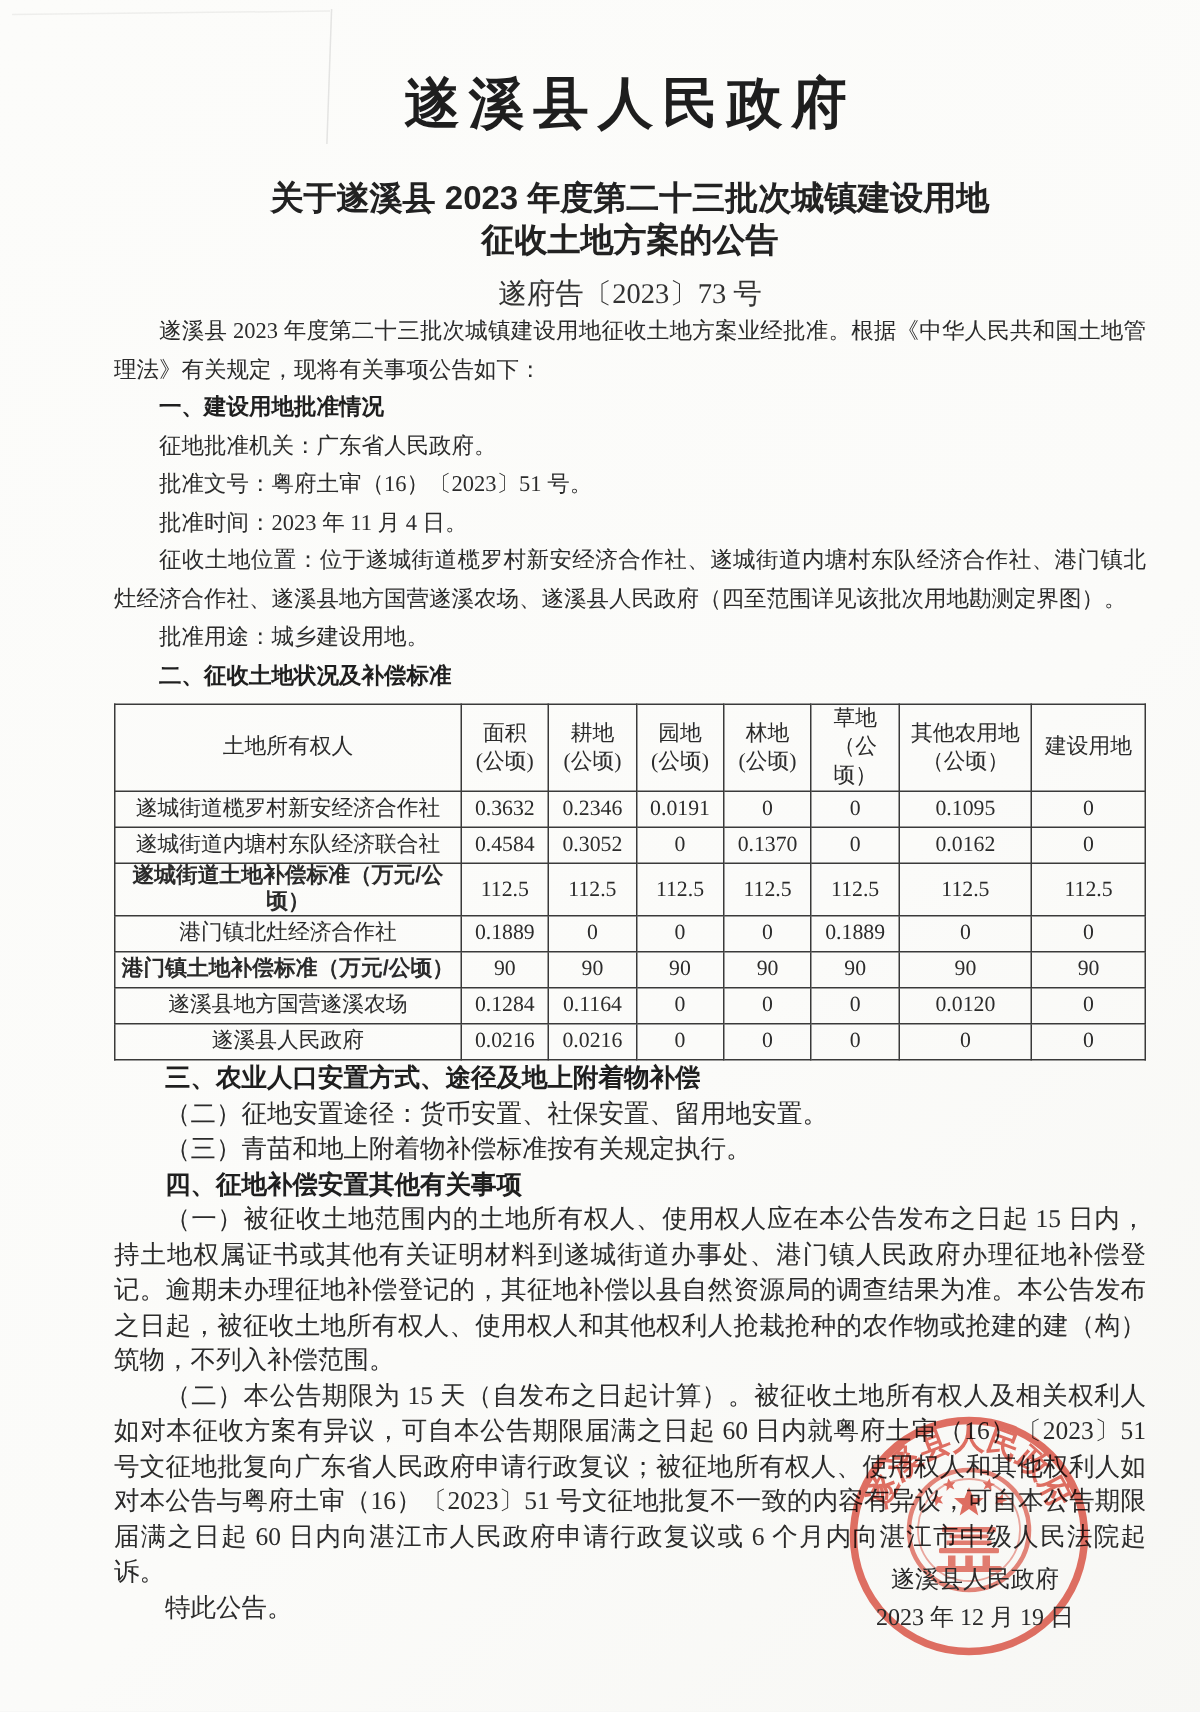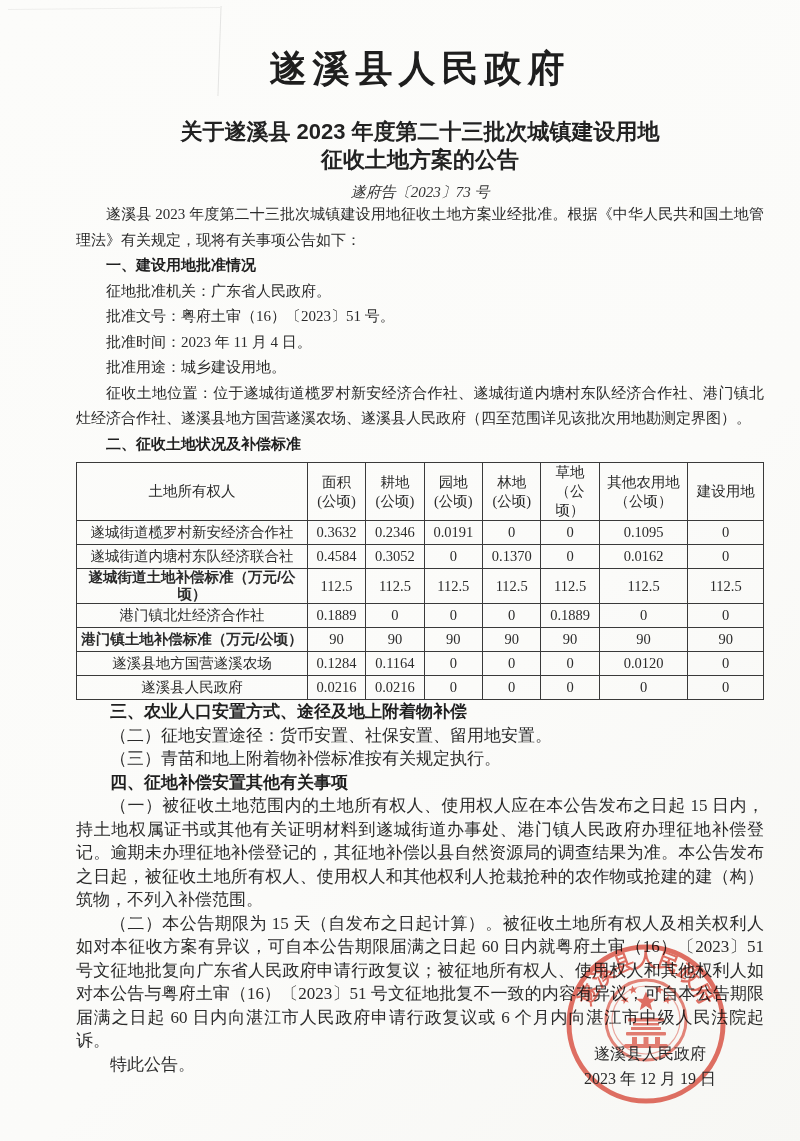--- a/index.html
+++ b/index.html
@@ -31,24 +31,23 @@
     text-align:center;
     font-family:"Liberation Sans","DejaVu Sans",sans-serif;
     font-weight:bold;
     font-size:22px;
     line-height:28px;
     margin-top:24px;
     color:#222;
   }
   .doc-number{
     text-align:center;
-    font-size:15px;
+    font-size:19px;
     margin-top:9px;
     color:#333;
-    font-style:italic;
   }
   .bodytext{
     font-size:15px;
     line-height:25.5px;
     text-align:justify;
   }
   .bodytext p{margin:0;text-indent:2em;}
   .sec-heading{
     font-family:Liberation Serif, serif;
     font-weight:bold;
@@ -131,22 +130,22 @@
 
     <div class="doc-number">遂府告〔2023〕73 号</div>
 
     <div class="bodytext">
       <p>遂溪县 2023 年度第二十三批次城镇建设用地征收土地方案业经批准。根据《中华人民共和国土地管理法》有关规定，现将有关事项公告如下：</p>
 
       <p class="sec-heading">一、建设用地批准情况</p>
       <p>征地批准机关：广东省人民政府。</p>
       <p>批准文号：粤府土审（16）〔2023〕51 号。</p>
       <p>批准时间：2023 年 11 月 4 日。</p>
+      <p>征收土地位置：位于遂城街道榄罗村新安经济合作社、遂城街道内塘村东队经济合作社、港门镇北灶经济合作社、遂溪县地方国营遂溪农场、遂溪县人民政府（四至范围详见该批次用地勘测定界图）。</p>
       <p>批准用途：城乡建设用地。</p>
-      <p>征收土地位置：位于遂城街道榄罗村新安经济合作社、遂城街道内塘村东队经济合作社、港门镇北灶经济合作社、遂溪县地方国营遂溪农场、遂溪县人民政府（四至范围详见该批次用地勘测定界图）。</p>
 
       <p class="sec-heading">二、征收土地状况及补偿标准</p>
 
       <table class="land">
         <colgroup>
           <col style="width:33.6%">
             <col style="width:8.5%">
             <col style="width:8.5%">
           <col style="width:8.5%">
             <col style="width:8.5%">

